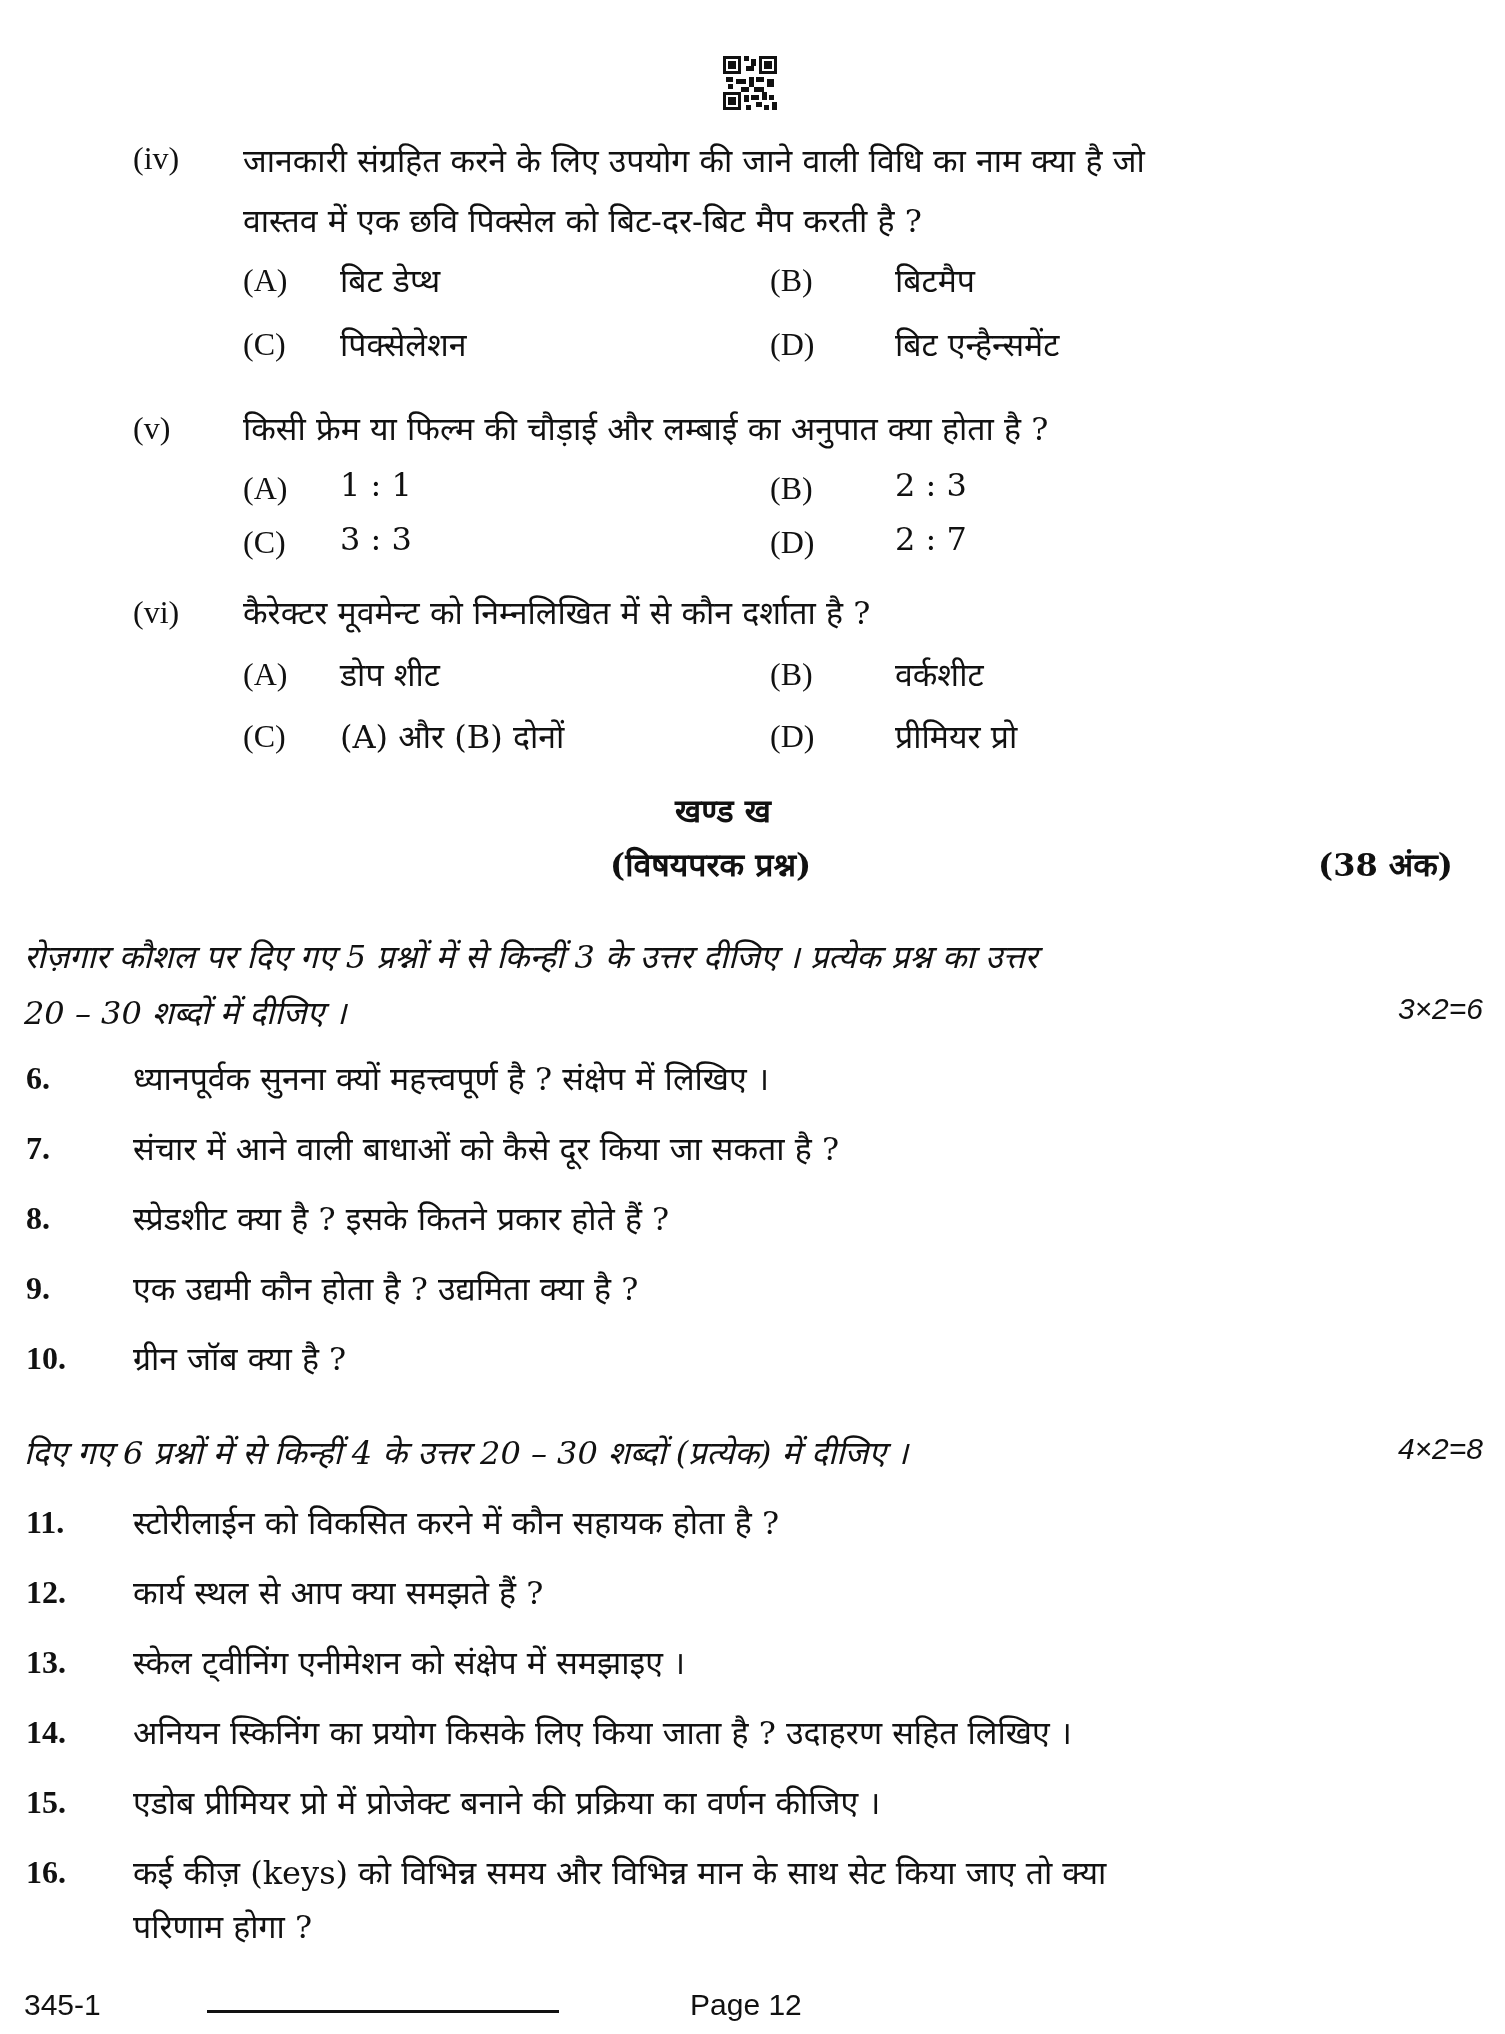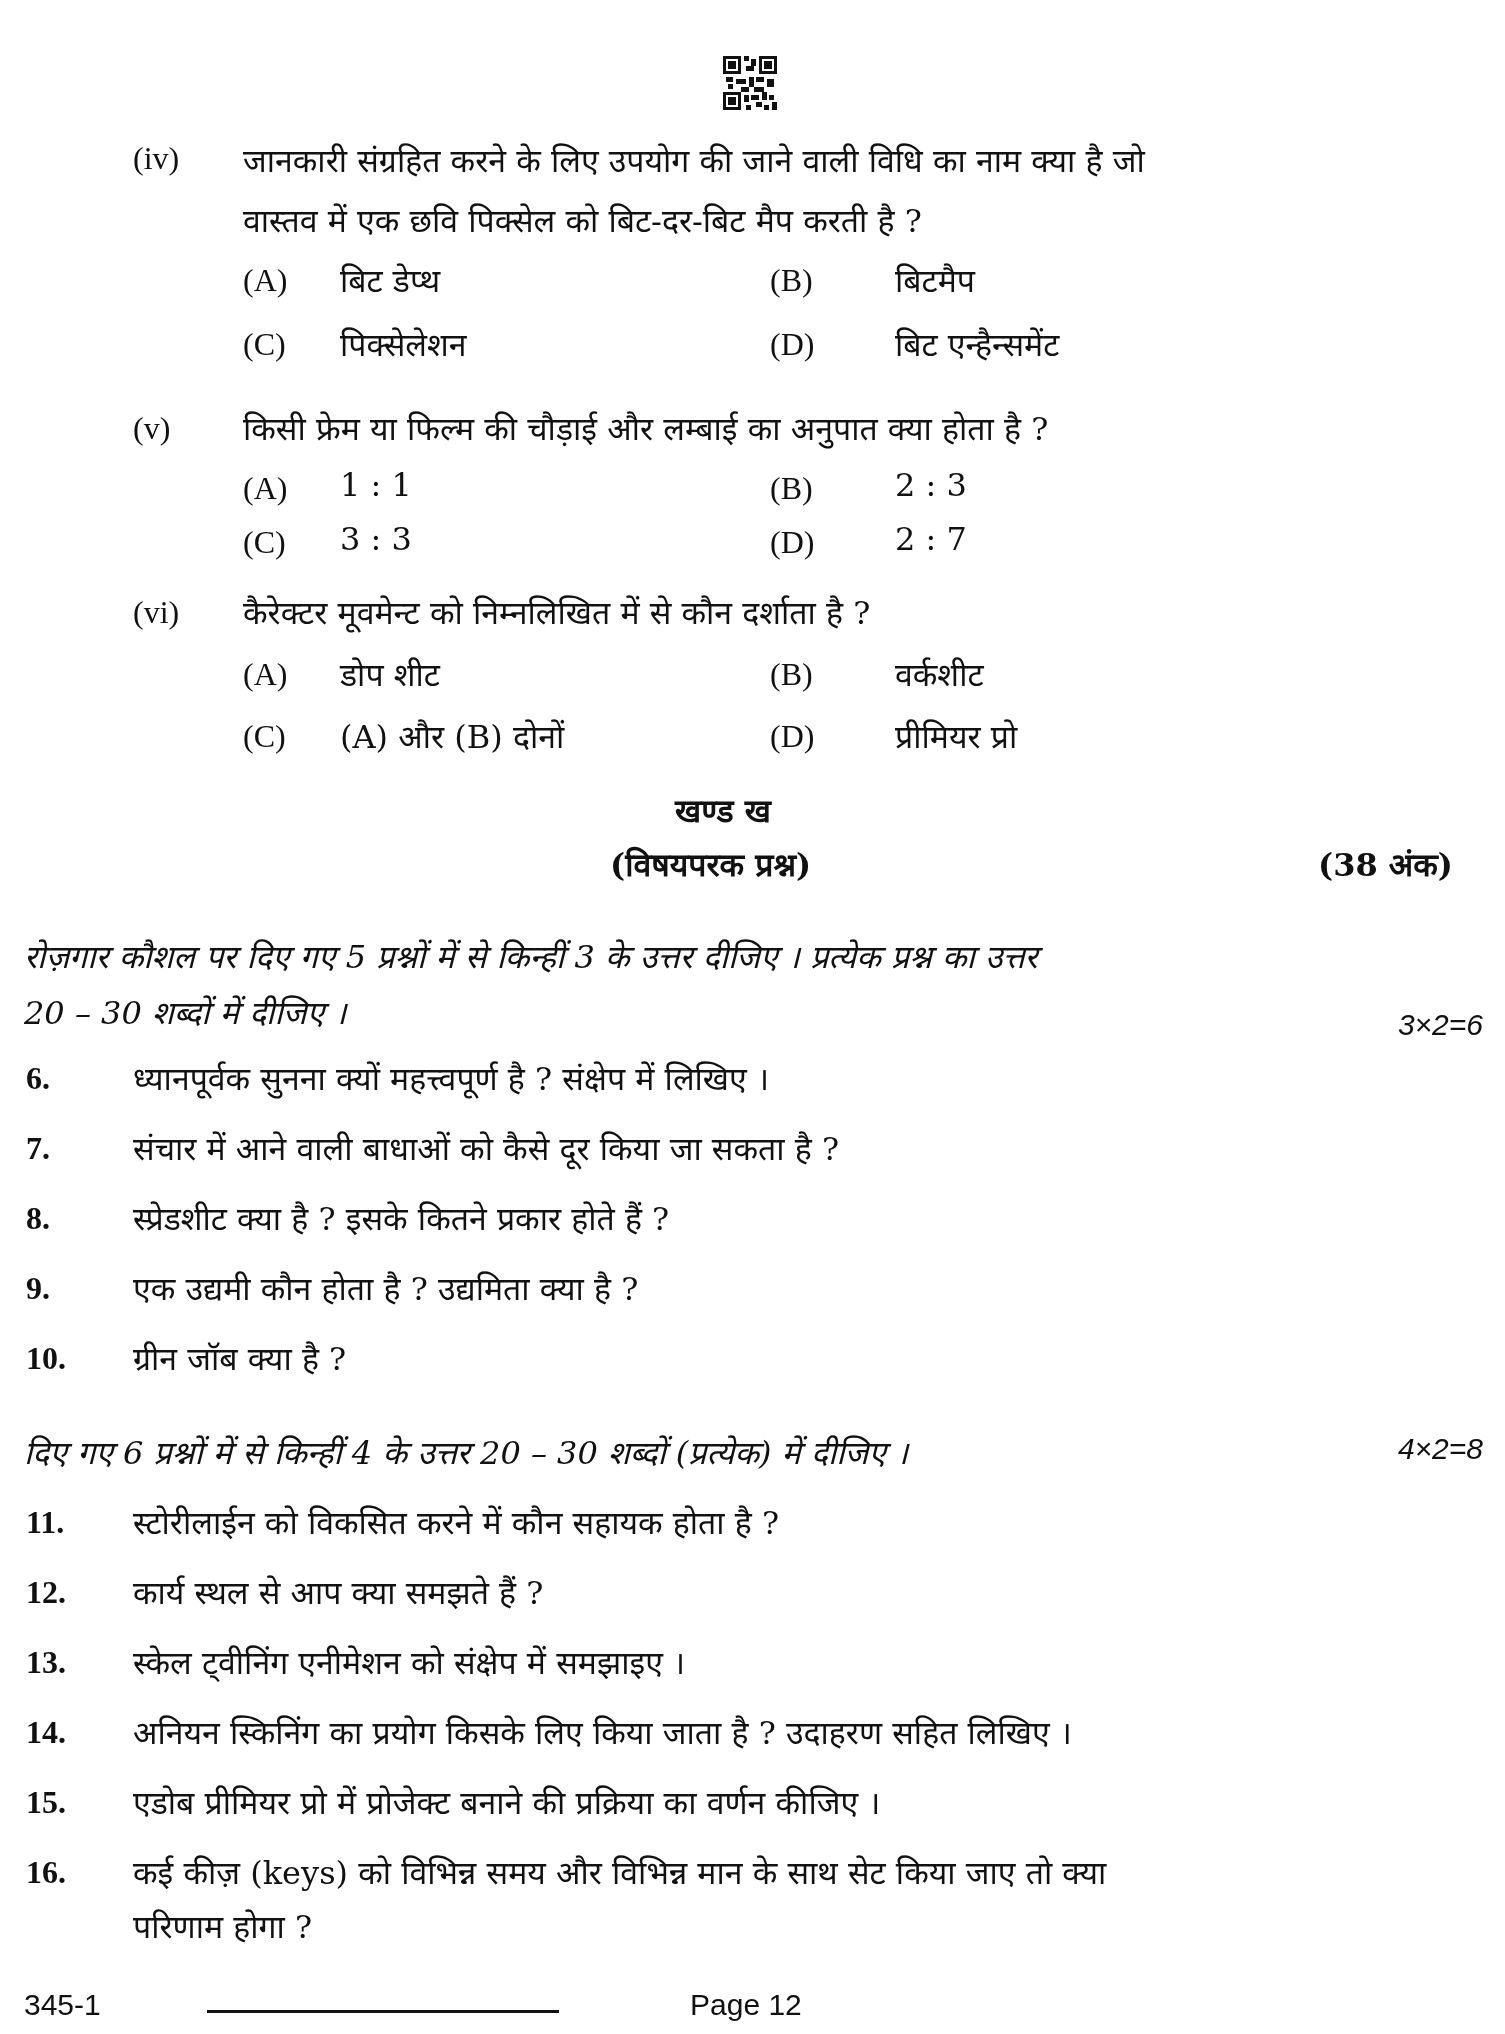--- a/index.html
+++ b/index.html
@@ -134,21 +134,21 @@
 <div class="abs opt-text" style="left:340px; top:714px;">(A) और (B) दोनों</div>
 <div class="abs opt-label" style="left:770px; top:718px;">(D)</div>
 <div class="abs opt-text" style="left:895px; top:714px;">प्रीमियर प्रो</div>
 
 <div class="abs section-title" style="left:675px; top:788px;">खण्ड ख</div>
 <div class="abs section-title" style="left:610px; top:842px;">(विषयपरक प्रश्न)</div>
 <div class="abs section-title" style="left:1318px; top:842px;">(38 अंक)</div>
 
 <div class="abs instr" style="left:24px; top:934px;">रोज़गार कौशल पर दिए गए 5 प्रश्नों में से किन्हीं 3 के उत्तर दीजिए । प्रत्येक प्रश्न का उत्तर</div>
 <div class="abs instr" style="left:24px; top:990px;">20 – 30 शब्दों में दीजिए ।</div>
-<div class="abs marks" style="right:22px; top:992px;margin-top:16px;">3×2=6</div>
+<div class="abs marks" style="right:22px; top:992px;">3×2=6</div>
 
 <div class="abs qnum" style="left:26px; top:1060px;">6.</div>
 <div class="abs qline" style="left:133px; top:1056px;">ध्यानपूर्वक सुनना क्यों महत्त्वपूर्ण है ? संक्षेप में लिखिए ।</div>
 <div class="abs qnum" style="left:26px; top:1130px;">7.</div>
 <div class="abs qline" style="left:133px; top:1126px;">संचार में आने वाली बाधाओं को कैसे दूर किया जा सकता है ?</div>
 <div class="abs qnum" style="left:26px; top:1200px;">8.</div>
 <div class="abs qline" style="left:133px; top:1196px;">स्प्रेडशीट क्या है ? इसके कितने प्रकार होते हैं ?</div>
 <div class="abs qnum" style="left:26px; top:1270px;">9.</div>
 <div class="abs qline" style="left:133px; top:1266px;">एक उद्यमी कौन होता है ? उद्यमिता क्या है ?</div>
 <div class="abs qnum" style="left:26px; top:1340px;text-align:right;">10.</div>

